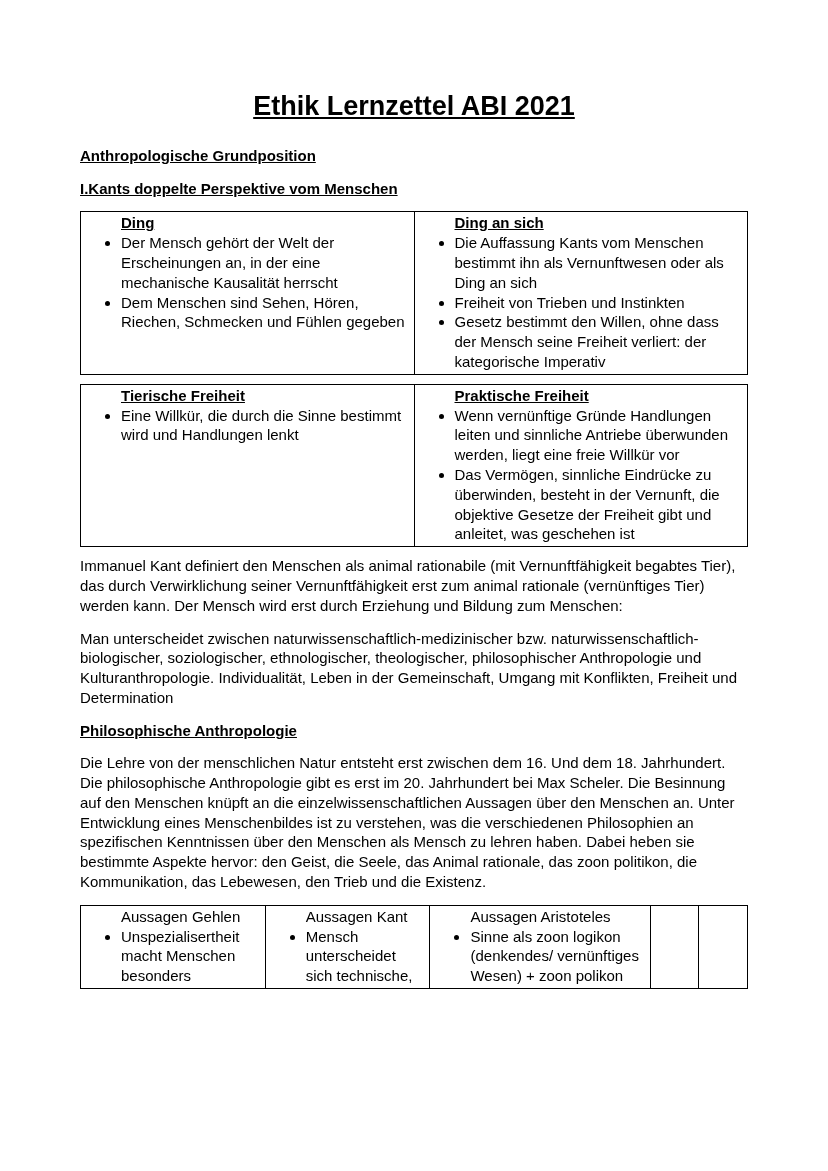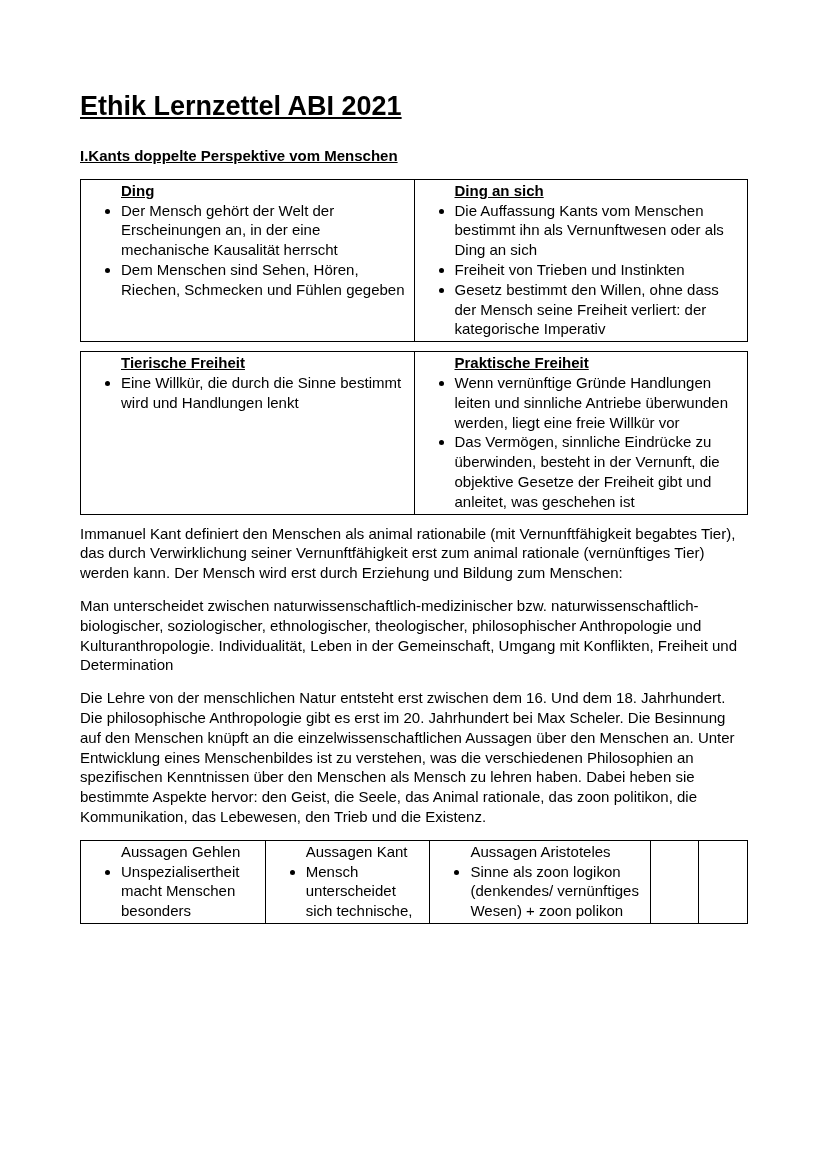--- a/index.html
+++ b/index.html
@@ -15,21 +15,21 @@
     color: #000;
     position: relative;
     overflow: hidden;
   }
   .content { padding: 90px 80px 0 80px; }
 
   .title {
     font-size: 27px;
     font-weight: bold;
     text-decoration: underline;
-    text-align: left;
+    text-align: center;
     margin: 0 0 24px 0;
     line-height: 1.2;
   }
   h2 {
     font-size: 15px;
     font-weight: bold;
     text-decoration: underline;
     margin: 0 0 13px 0;
     line-height: 1.3;
   }
@@ -75,20 +75,21 @@
   .aussagen col.c5 { width: 7.3%; }
 </style>
 </head>
 <body>
 
 <div class="page">
   <div class="content">
 
     <h1 class="title">Ethik Lernzettel ABI 2021</h1>
 
+    <h2>Anthropologische Grundposition</h2>
     <h2>I.Kants doppelte Perspektive vom Menschen</h2>
 
     <table class="tbl two-col">
       <tbody>
           <tr>
         <td>
           <div class="cell-header">Ding</div>
           <ul>
             <li>Der Mensch gehört der Welt der Erscheinungen an, in der eine mechanische Kausalität herrscht</li>
             <li>Dem Menschen sind Sehen, Hören, Riechen, Schmecken und Fühlen gegeben</li>
@@ -126,20 +127,21 @@
       </tr>
     </tbody>
       </table>
 
     <p>Immanuel Kant definiert den Menschen als animal rationabile (mit Vernunftfähigkeit begabtes Tier), das durch Verwirklichung seiner Vernunftfähigkeit erst zum animal rationale (vernünftiges Tier) werden kann. Der Mensch wird erst durch Erziehung und Bildung zum Menschen:</p>
 
 
 
     <p>Man unterscheidet zwischen naturwissenschaftlich-medizinischer bzw. naturwissenschaftlich-biologischer, soziologischer, ethnologischer, theologischer, philosophischer Anthropologie und Kulturanthropologie. Individualität, Leben in der Gemeinschaft, Umgang mit Konflikten, Freiheit und Determination</p>
 
+    <h2>Philosophische Anthropologie</h2>
 
     <p>Die Lehre von der menschlichen Natur entsteht erst zwischen dem 16. Und dem 18. Jahrhundert. Die philosophische Anthropologie gibt es erst im 20. Jahrhundert bei Max Scheler. Die Besinnung auf den Menschen knüpft an die einzelwissenschaftlichen Aussagen über den Menschen an. Unter Entwicklung eines Menschenbildes ist zu verstehen, was die verschiedenen Philosophien an spezifischen Kenntnissen über den Menschen als Mensch zu lehren haben. Dabei heben sie bestimmte Aspekte hervor: den Geist, die Seele, das Animal rationale, das zoon politikon, die Kommunikation, das Lebewesen, den Trieb und die Existenz.</p>
 
     <table class="tbl aussagen">
       <colgroup>
         <col class="c1">
           <col class="c2">
           <col class="c3">
           <col class="c4">
           <col class="c5">

